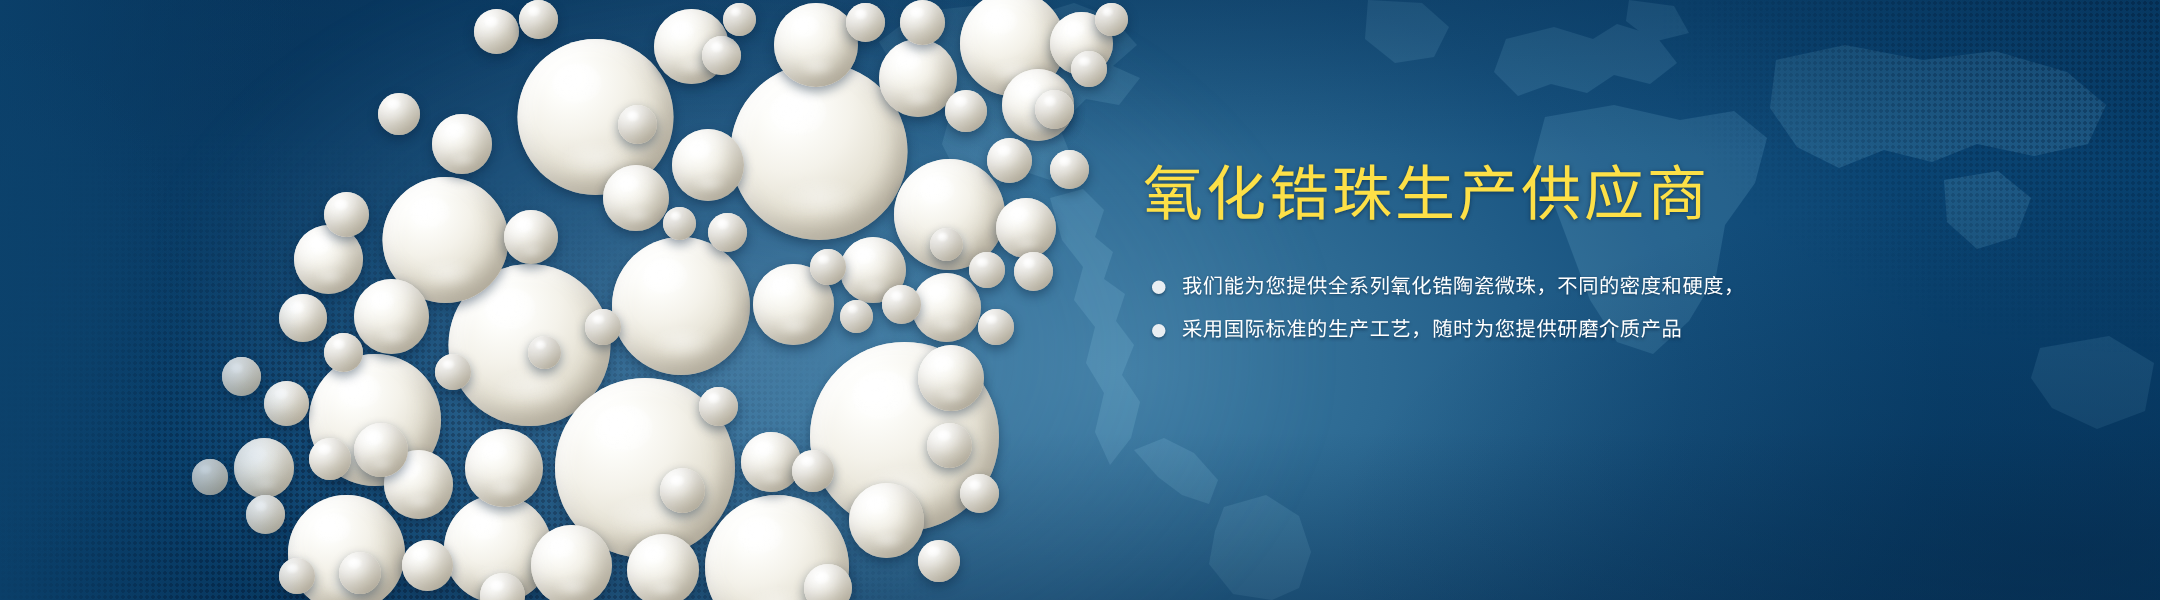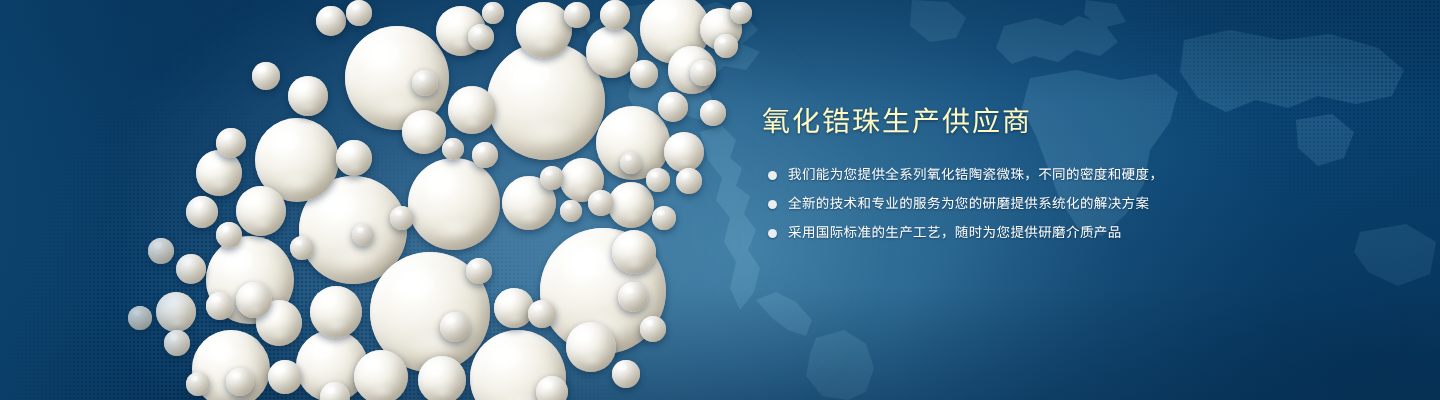--- a/index.html
+++ b/index.html
@@ -108,24 +108,24 @@
   }
 
   
   .content{
     position:absolute;
     left:762px; top:104px;
     width:470px;
   }
   .headline{
     margin:0;
-    font-size:28px;
+    font-size:40px;
     font-weight:400;
     letter-spacing:2px;
-    color:#fef9c3;
+    color:#fde047;
     line-height:1.3;
     text-shadow:0 1px 3px rgba(2,26,50,.55);
   }
   .bullets{
     list-style:none;
     margin:24px 0 0 0;
     padding:0;
   }
   .bullet{
     position:relative;
@@ -280,24 +280,20 @@
 
     <h1 class="headline">氧化锆珠生产供应商</h1>
 
     <ul class="bullets">
 
       <li class="bullet">
         <span class="dot"></span>
         <span class="bullet-line">我们能为您提供全系列氧化锆陶瓷微珠，不同的密度和硬度，</span>
       </li>
 
-      <li class="bullet">
-        <span class="dot"></span>
-        <span class="bullet-line">全新的技术和专业的服务为您的研磨提供系统化的解决方案</span>
-      </li>
 
       <li class="bullet">
         <span class="dot"></span>
         <span class="bullet-line">采用国际标准的生产工艺，随时为您提供研磨介质产品</span>
       </li>
 
     </ul>
   </div>
 
 </div>

